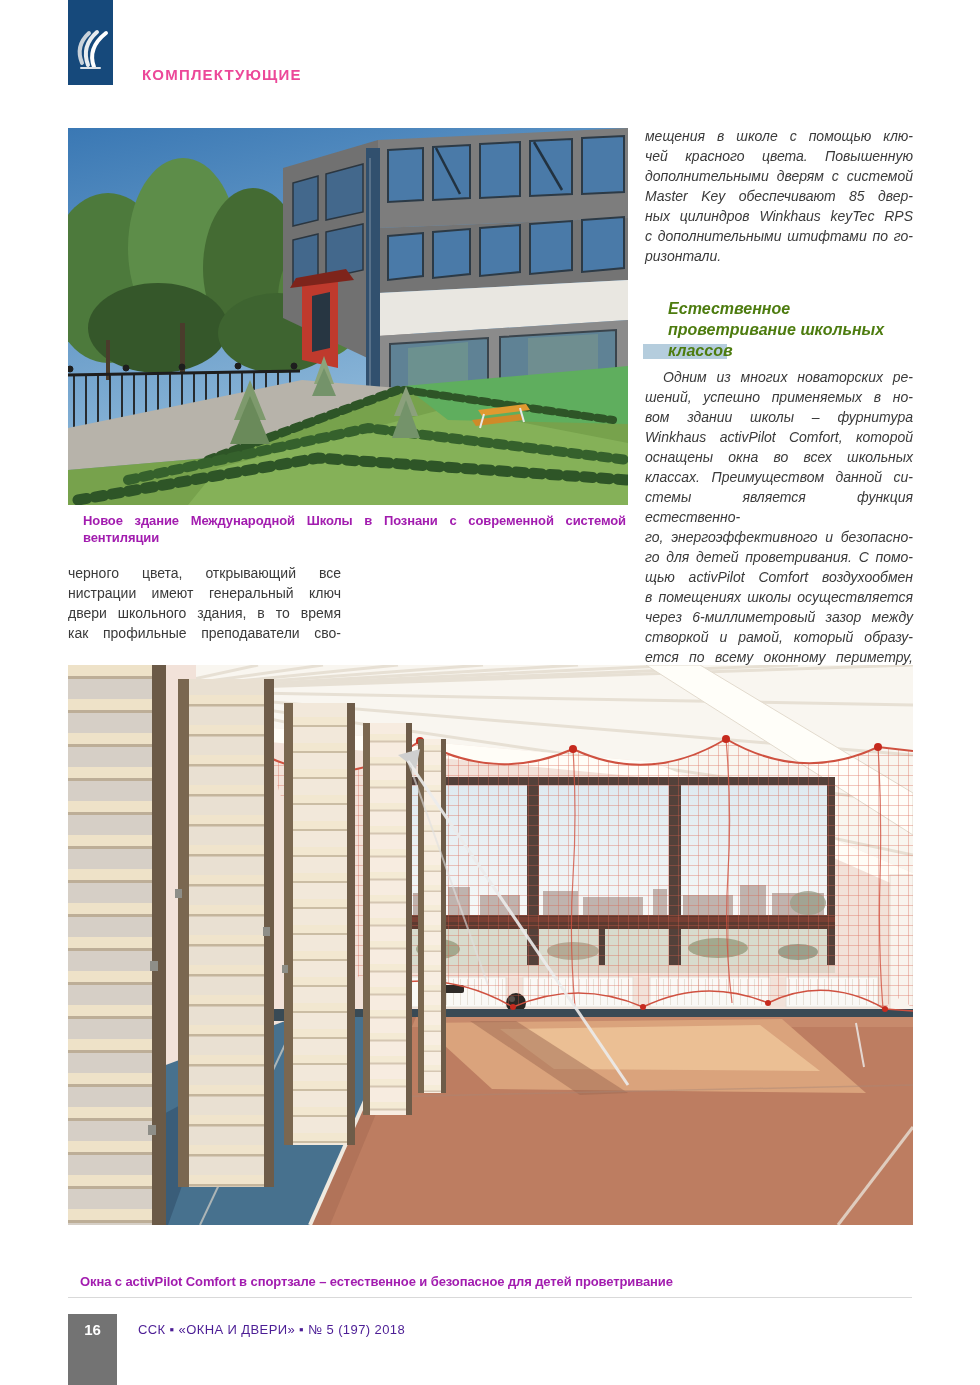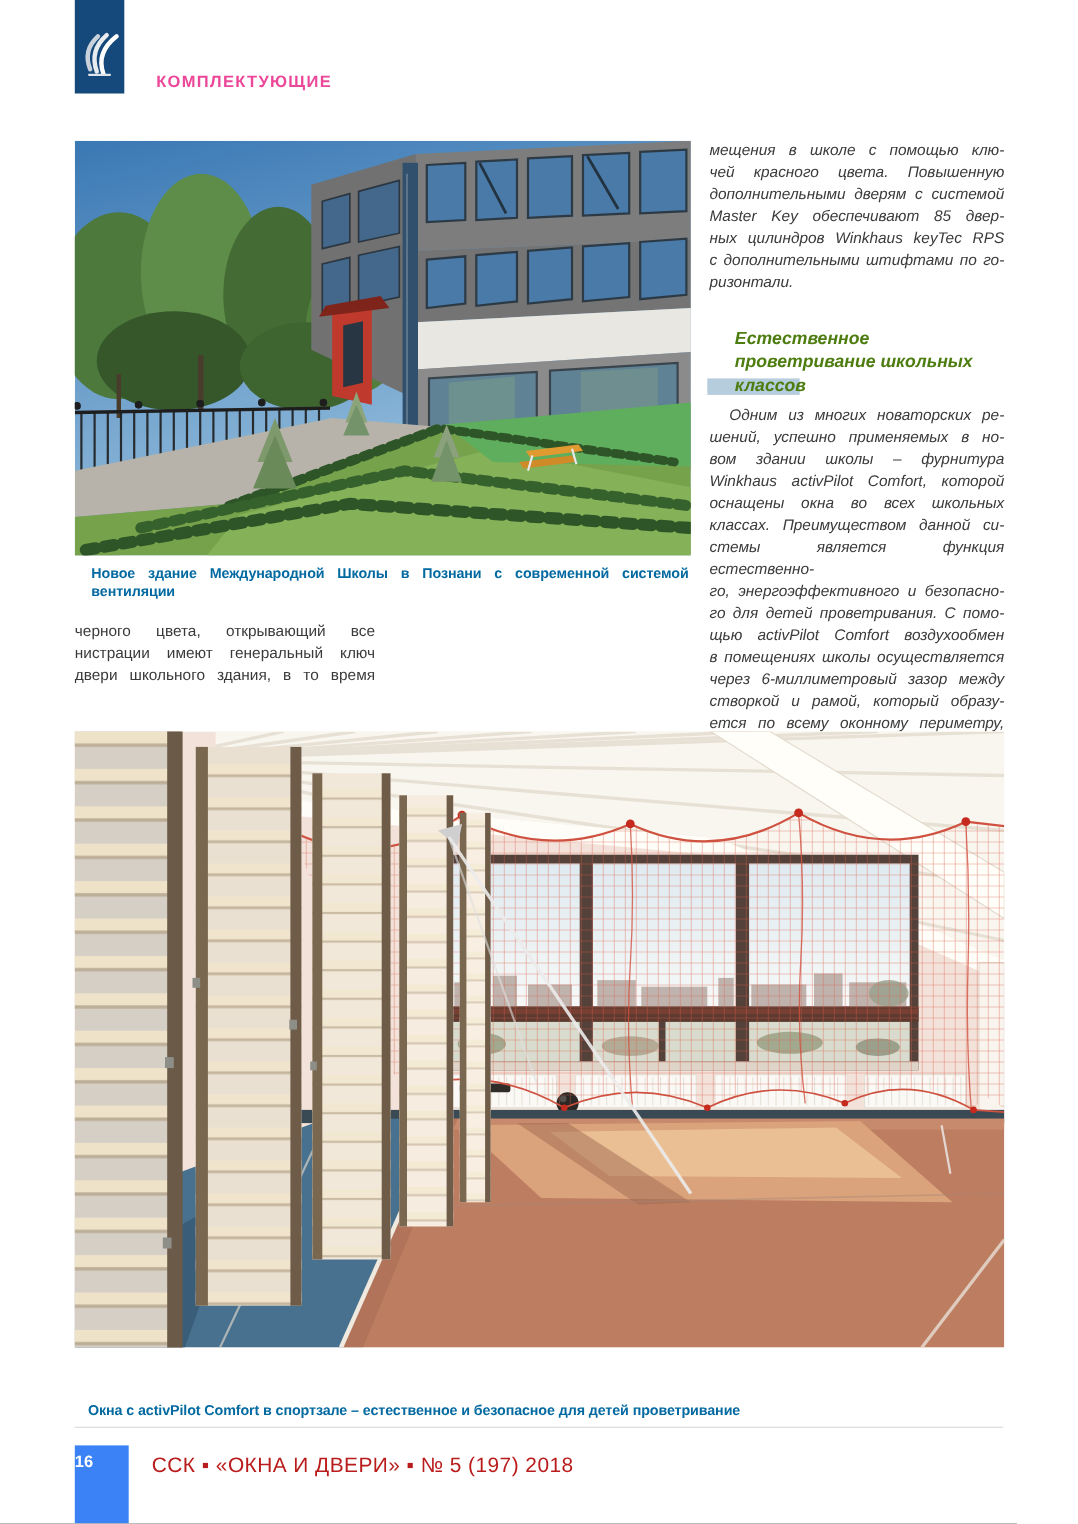--- a/index.html
+++ b/index.html
@@ -10,41 +10,41 @@
   .logo{left:68px;top:0;width:45px;height:85px;background:#16497b;}
   .logo svg{display:block;width:100%;height:100%;}
   
   .section-label{left:142px;top:66px;font-size:15px;font-weight:bold;color:#ec4899;letter-spacing:1.2px;}
   
   figure{margin:0;padding:0;}
   .photo1{left:68px;top:128px;width:560px;height:377px;}
   .photo2{left:68px;top:665px;width:845px;height:560px;}
   .photo1 svg,.photo2 svg{display:block;width:100%;height:100%;}
   
-  .caption{font-size:13px;font-weight:bold;color:#0369a1;line-height:17px;letter-spacing:-0.1px;}
+  .caption{font-size:13px;font-weight:bold;color:#a21caf;line-height:17px;letter-spacing:-0.1px;}
   .caption1{left:68px;top:512px;width:558px;padding-left:15px;box-sizing:border-box;}
   .caption2{left:80px;top:1242px;width:840px;margin-top:31px;}
   
   .bodytext{font-size:14px;line-height:20px;color:#3a3a3a;}
   .justify .jline{text-align:justify;text-align-last:justify;}
   .justify .jline:last-child{text-align-last:left;}
   .justify-all .jline{text-align:justify;text-align-last:justify;}
   .col1{left:68px;top:563px;width:273px;}
   .col2{left:356px;top:563px;width:271px;}
   .col3{left:645px;top:126px;width:268px;font-style:italic;}
   .subhead-wrap{position:relative;margin-top:32px;}
   .hl-bar{position:absolute;left:-2px;top:46px;width:84px;height:15px;background:#b5cddd;}
   .subhead{position:relative;padding-left:23px;font-size:16px;font-weight:bold;line-height:21px;color:#4d7c0f;}
   .para2{margin-top:6px;}
   .indent-first .jline:first-child{text-indent:18px;}
   
   .footer-rule{left:68px;top:1297px;width:844px;height:1px;background:#d9d9d9;}
-  .pagenum-box{left:68px;top:1314px;width:49px;height:71px;background:#3b82f6;text-align:left;}
+  .pagenum-box{left:68px;top:1314px;width:49px;height:71px;background:#737373;text-align:center;}
   .pagenum-box span{display:inline-block;margin-top:7px;color:#ffffff;font-size:15px;font-weight:bold;}
-  .journal-line{left:138px;top:1322px;font-size:19px;color:#b91c1c;letter-spacing:0.4px;}
+  .journal-line{left:138px;top:1322px;font-size:13px;color:#4c1d95;letter-spacing:0.4px;}
 </style>
 </head>
 <body>
 
 <div id="page">
 
   <div class="abs logo">
     <svg viewBox="0 0 45 85">
       <g fill="none" stroke-linecap="round">
         <path d="M14 63 Q7 46 21 33" stroke="#c9d2da" stroke-width="4"></path>
@@ -174,20 +174,21 @@
   </figure>
 
   <div class="abs caption caption1 justify">
       <div class="jline">Новое здание Международной Школы в Познани с современной системой вентиляции</div>
     </div>
 
   <div class="abs bodytext col1 justify-all">
       <div class="jline">черного цвета, открывающий все</div>
       <div class="jline">нистрации имеют генеральный ключ</div>
       <div class="jline">двери школьного здания, в то время</div>
+      <div class="jline">как профильные преподаватели сво-</div>
     </div>
 
   <div class="abs bodytext col3">
     <div class="justify">
         <div class="jline">мещения в школе с помощью клю-</div>
         <div class="jline">чей красного цвета. Повышенную</div>
         <div class="jline">дополнительными дверям с системой</div>
         <div class="jline">Master Key обеспечивают 85 двер-</div>
         <div class="jline">ных цилиндров Winkhaus keyTec RPS</div>
         <div class="jline">с дополнительными штифтами по го-</div>

